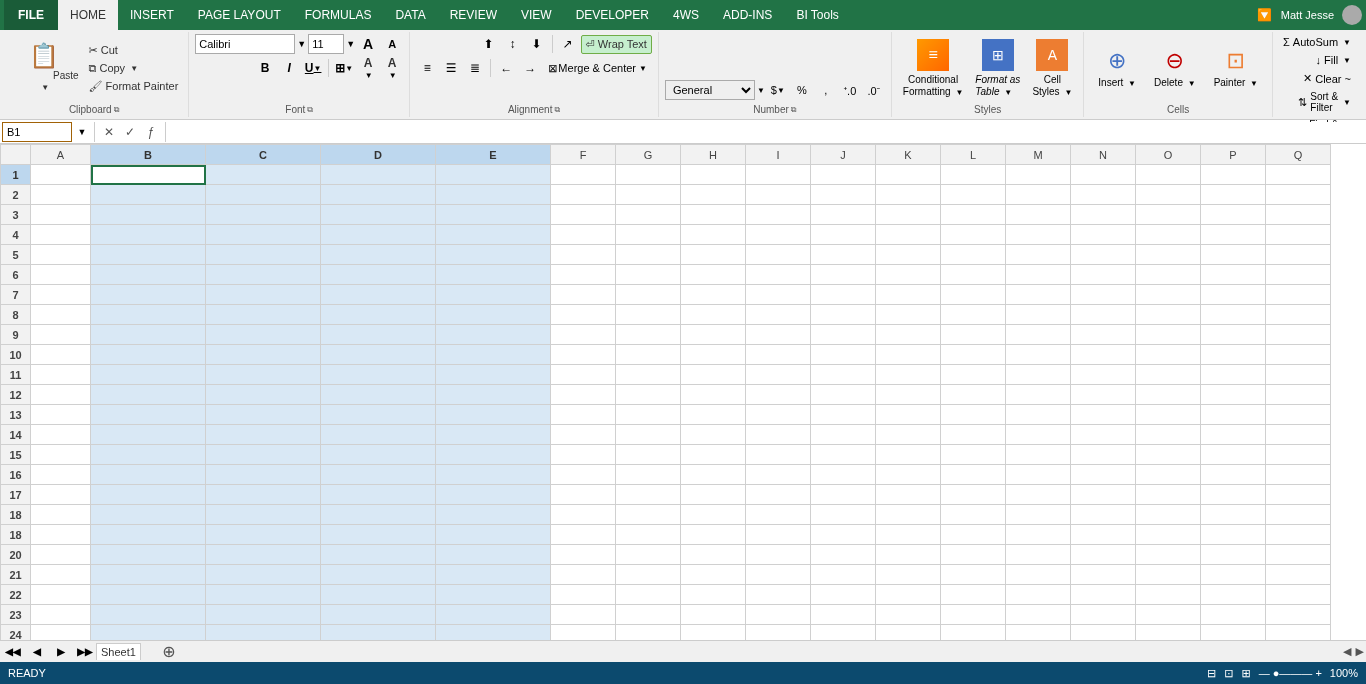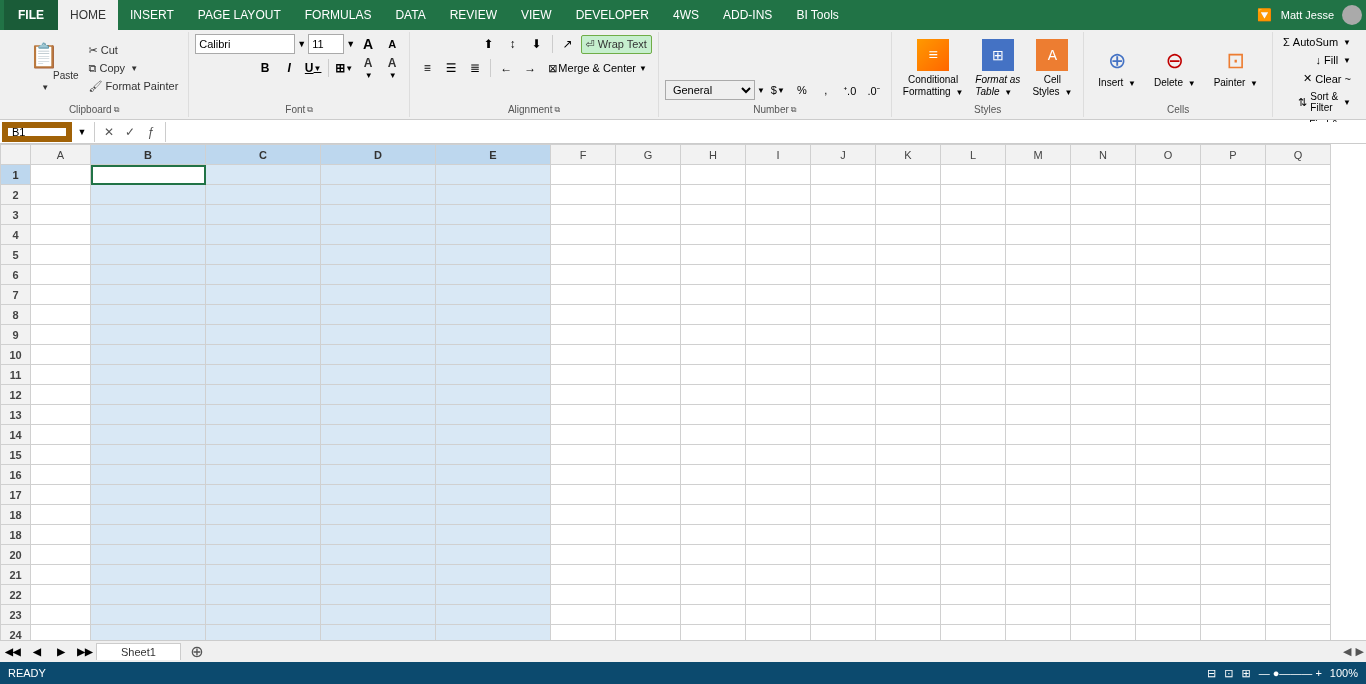--- a/index.html
+++ b/index.html
@@ -241,21 +241,21 @@
       align-items: center;
       background: white;
       border-bottom: 1px solid #ccc;
       height: 24px;
       padding: 0 2px;
       gap: 2px;
     }
     #name-box {
       width: 70px;
       height: 20px;
-      border: 6px solid #a16207;
+      border: 1px solid #a16207;
       font-size: 11px;
       padding: 1px 4px;
     }
     #formula-dropdown {
       width: 16px;
       display: flex; align-items: center; justify-content: center;
       cursor: pointer;
       font-size: 9px;
     }
     #formula-divider {
@@ -354,27 +354,27 @@
     
     #sheet-tabs-bar {
       display: flex;
       align-items: center;
       background: #f0f0f0;
       border-top: 1px solid #ccc;
       height: 22px;
       padding: 0 2px;
     }
     .sheet-tab {
-      padding: 2px 24px;
+      padding: 2px 4px;
       border: 1px solid #ccc;
       border-bottom: none;
       background: #e0e0e0;
       cursor: pointer;
       font-size: 11px;
-      margin-right: 6px;
+      margin-right: 18px;
     }
     .sheet-tab.active {
       background: white;
       color: #333;
     }
     .new-sheet-btn {
       width: 20px; height: 20px;
       display: flex; align-items: center; justify-content: center;
       cursor: pointer;
       font-size: 16px;

